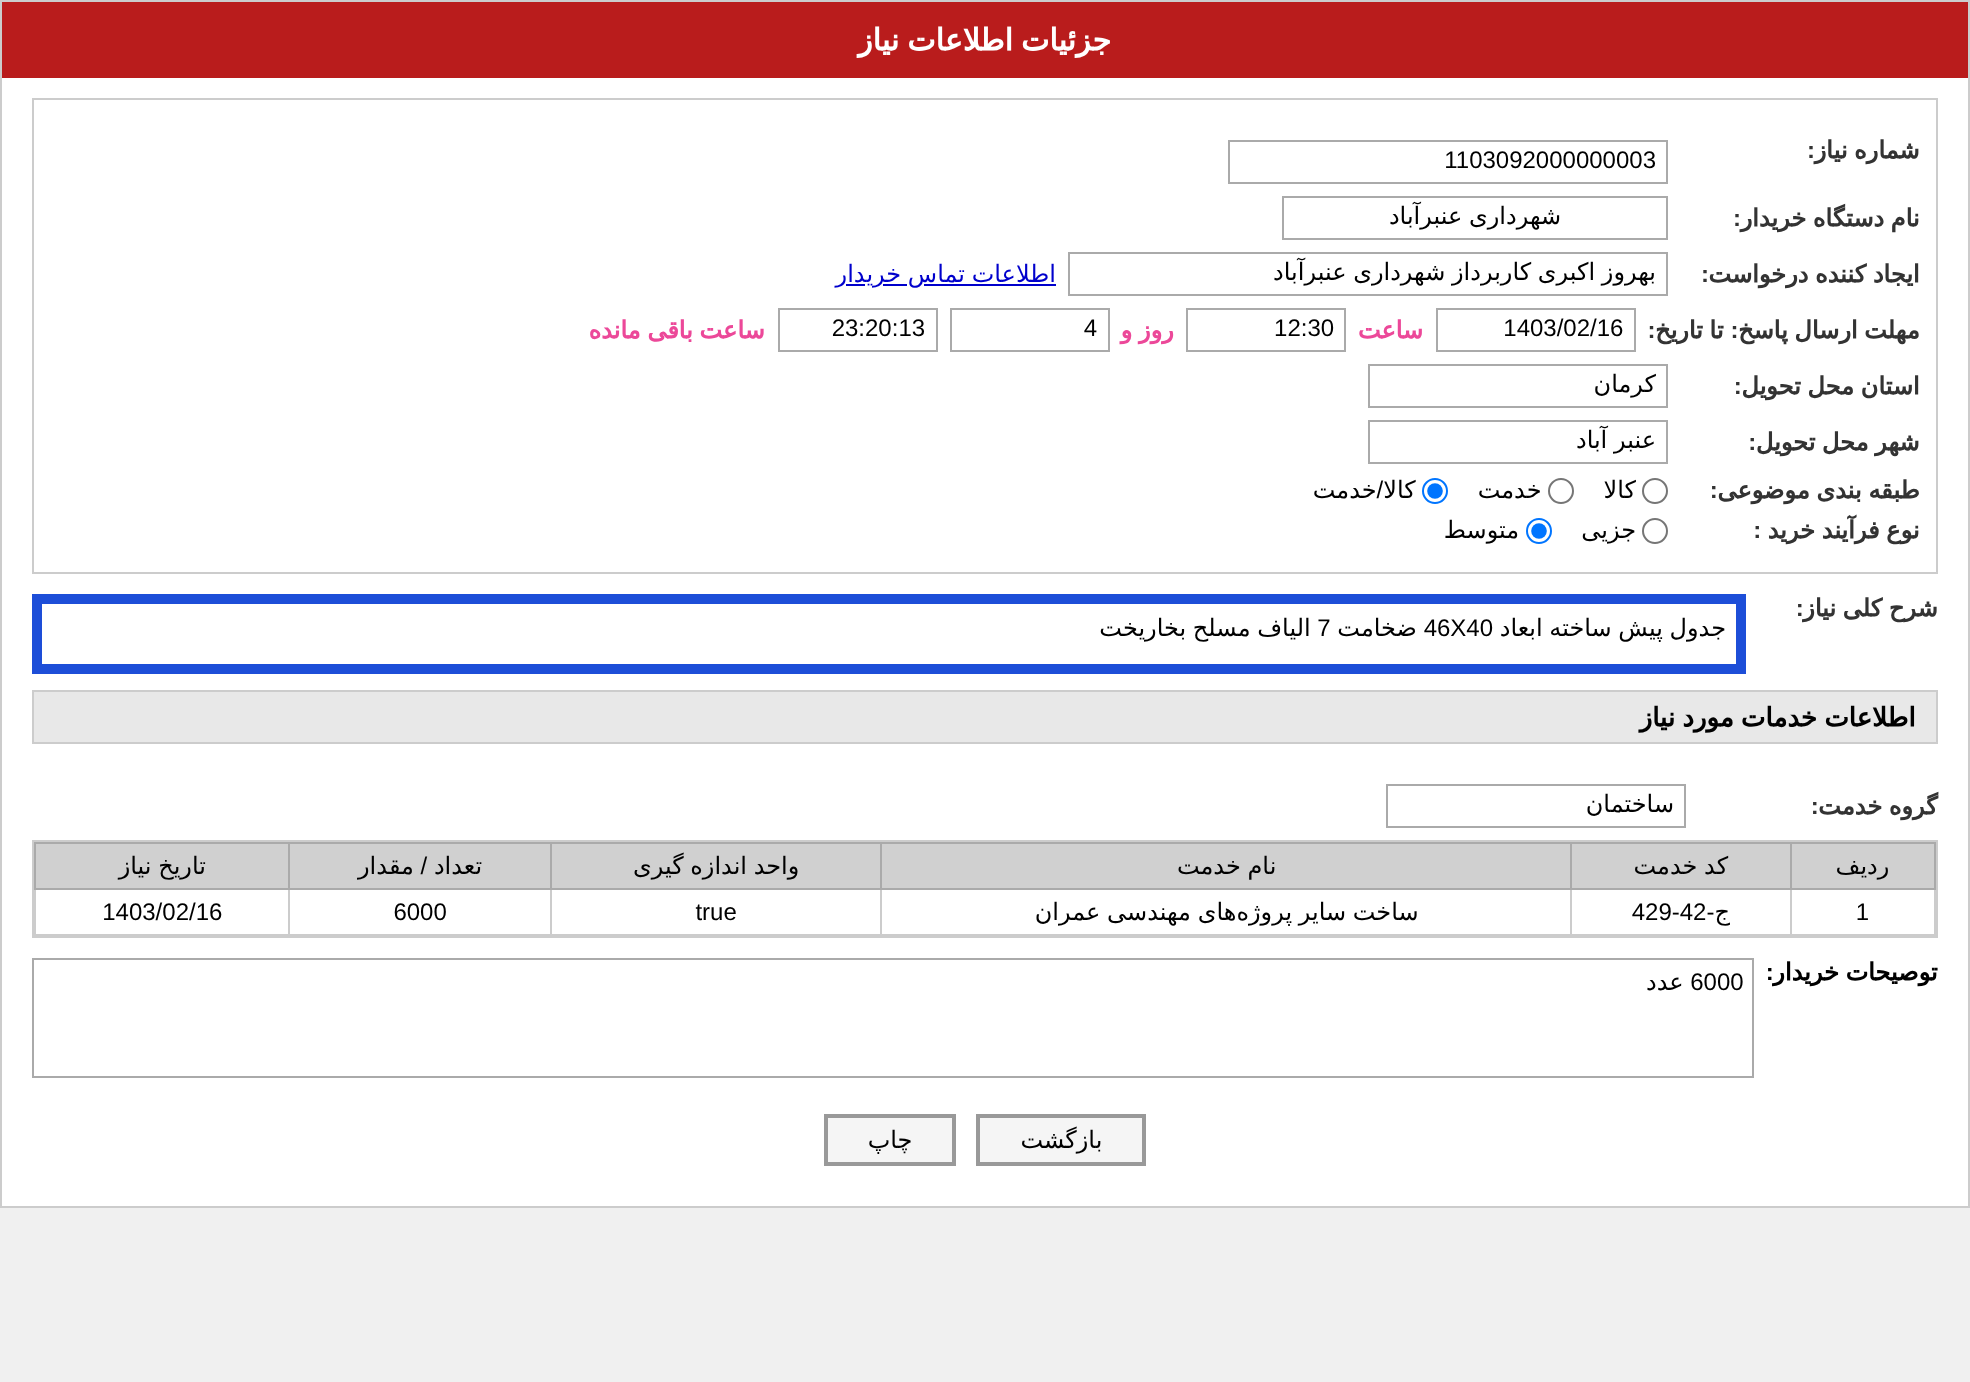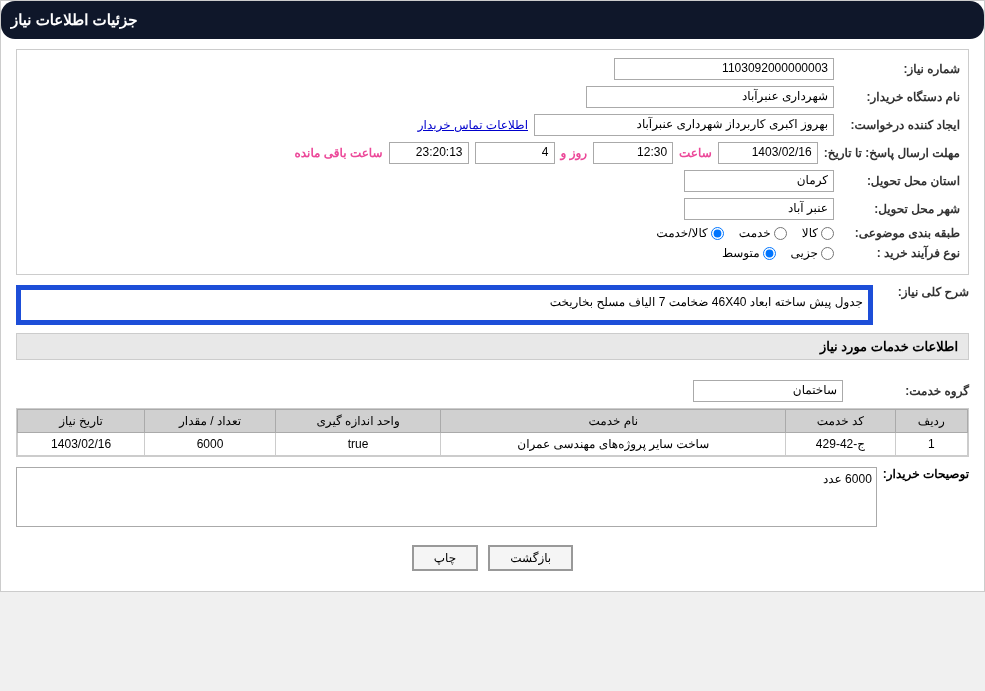--- a/index.html
+++ b/index.html
@@ -9,27 +9,26 @@
       background: #f0f0f0;
       direction: rtl;
     }
     .page-wrapper {
       max-width: 985px;
       margin: 0 auto;
       background: #fff;
       border: 1px solid #ccc;
     }
     .header-bar {
-      background: #0f172a;
+      background: #b91c1c;
       color: #fff;
-      text-align: left;
+      text-align: center;
       padding: 10px;
       font-size: 15px;
       font-weight: bold;
-      border-radius: 14px;
     }
     .main-content {
       padding: 10px 15px;
     }
     .info-section {
       border: 1px solid #ccc;
       margin-bottom: 10px;
       padding: 8px;
     }
     .form-row {
@@ -51,21 +50,21 @@
       text-align: right;
       font-weight: bold;
     }
     .input-field {
       border: 1px solid #aaa;
       padding: 2px 5px;
       background: #fff;
       height: 22px;
       min-width: 80px;
     }
-    .input-wide { width: 200px; }
+    .input-wide { width: 200px; margin-top: 12px; }
     .input-medium { width: 150px; }
     .input-narrow { width: 100px; }
     .input-xnarrow { width: 60px; }
     .link-blue {
       color: #0000cc;
       text-decoration: underline;
       cursor: pointer;
     }
     .radio-group {
       display: flex;
@@ -194,21 +193,21 @@
 
     <div class="info-section">
 
       <div class="form-row">
         <span class="label">شماره نیاز:</span>
         <div class="input-field input-wide" style="width:220px;">1103092000000003</div>
       </div>
 
       <div class="form-row">
         <span class="label">نام دستگاه خریدار:</span>
-        <div class="input-field" style="width:248px;">شهرداری عنبرآباد</div>
+        <div class="input-field" style="width:193px;text-align:center;">شهرداری عنبرآباد</div>
       </div>
 
       <div class="form-row">
         <span class="label">ایجاد کننده درخواست:</span>
         <div class="input-field" style="width:300px;">بهروز اکبری کاربرداز شهرداری عنبرآباد</div>
         <span class="link-blue">اطلاعات تماس خریدار</span>
       </div>
 
       <div class="form-row timer-row">
         <span class="label">مهلت ارسال پاسخ: تا تاریخ:</span>

